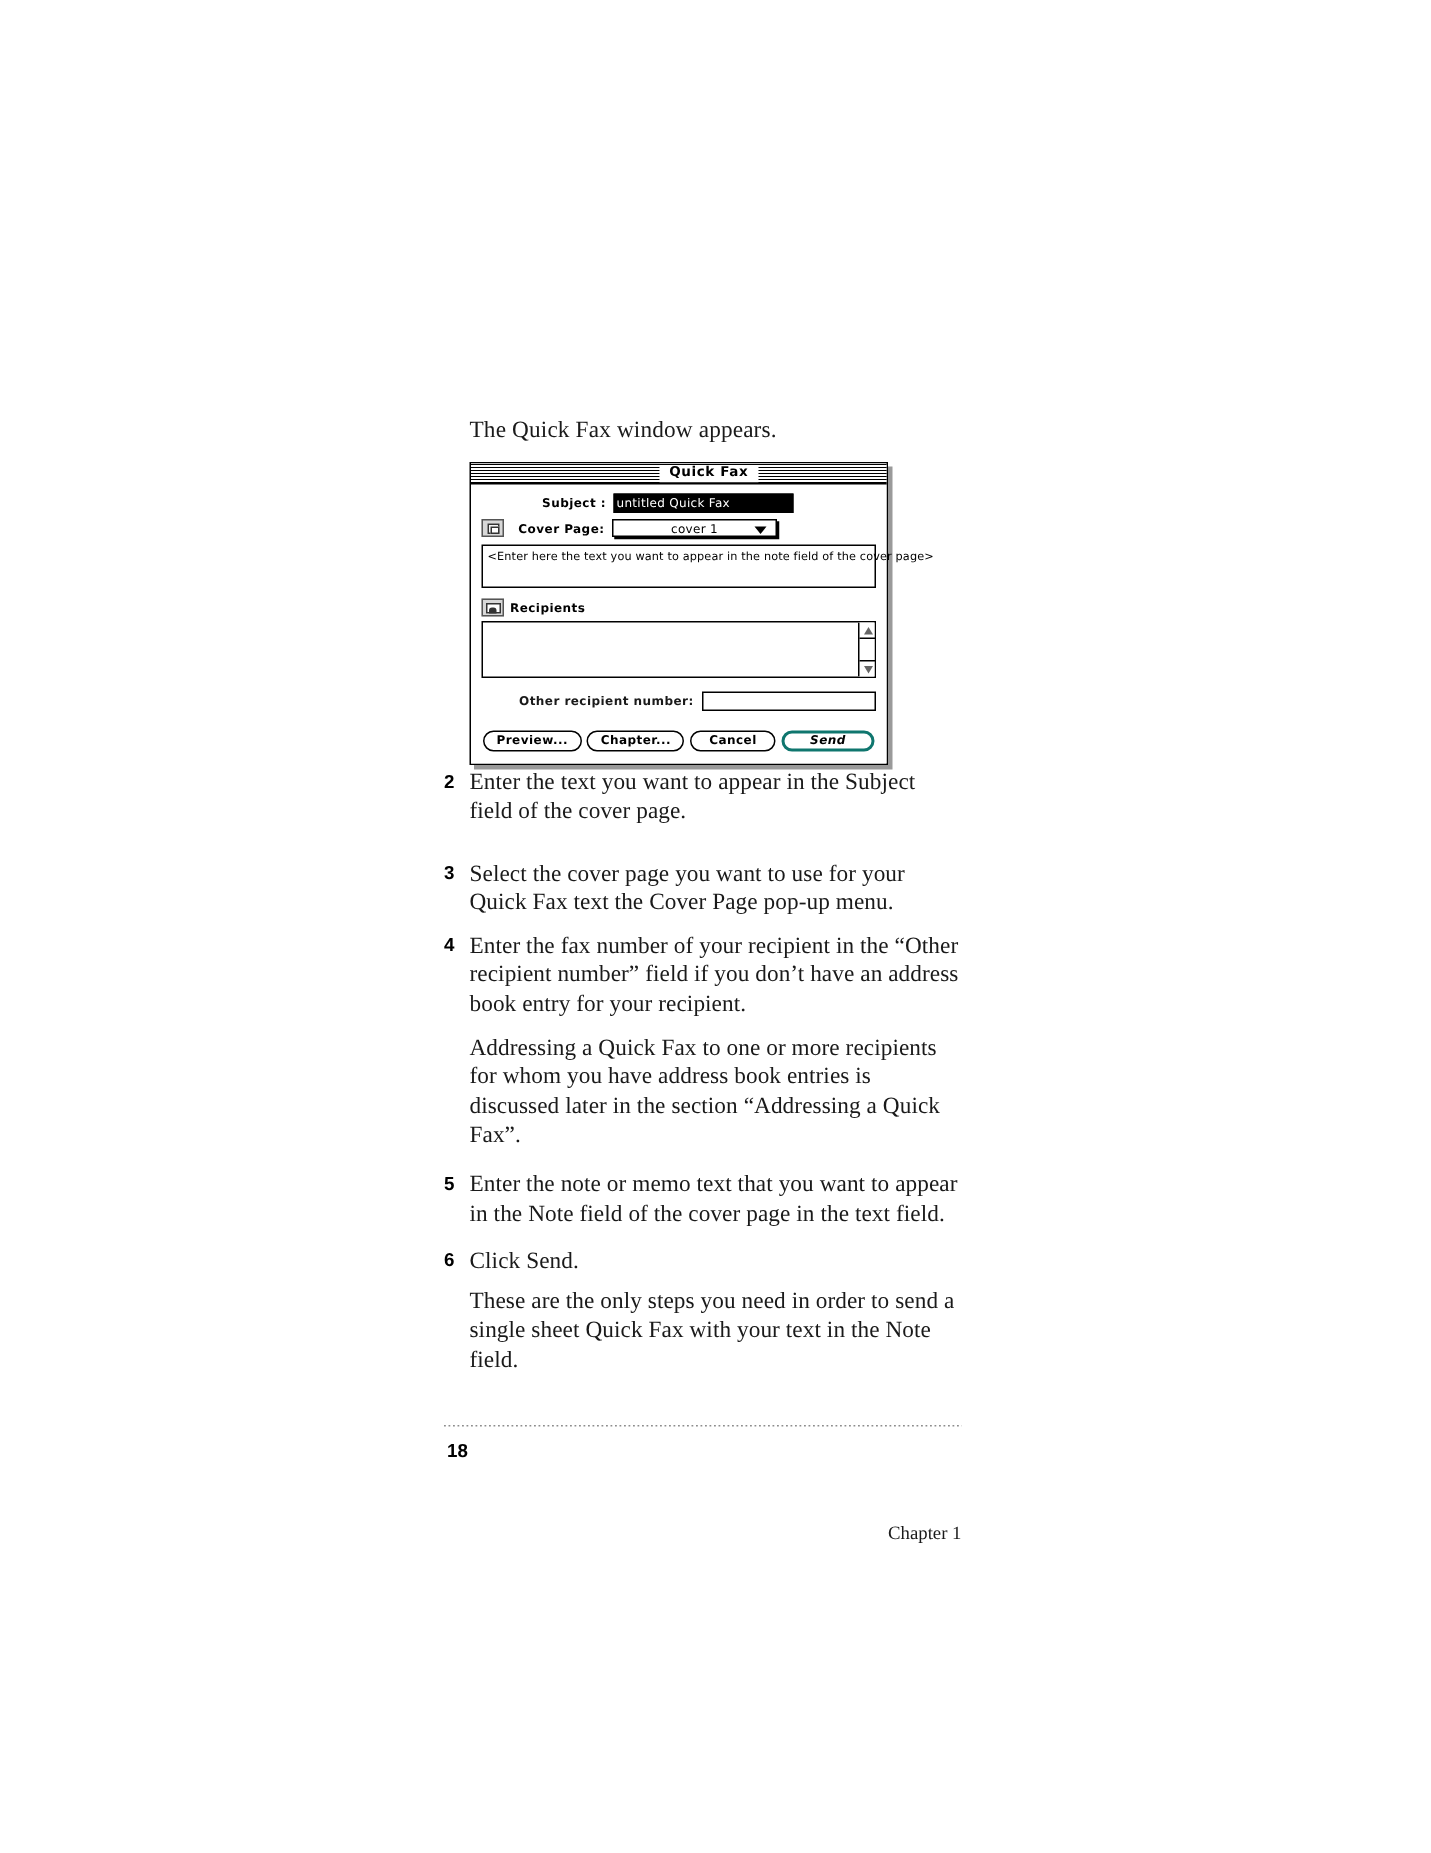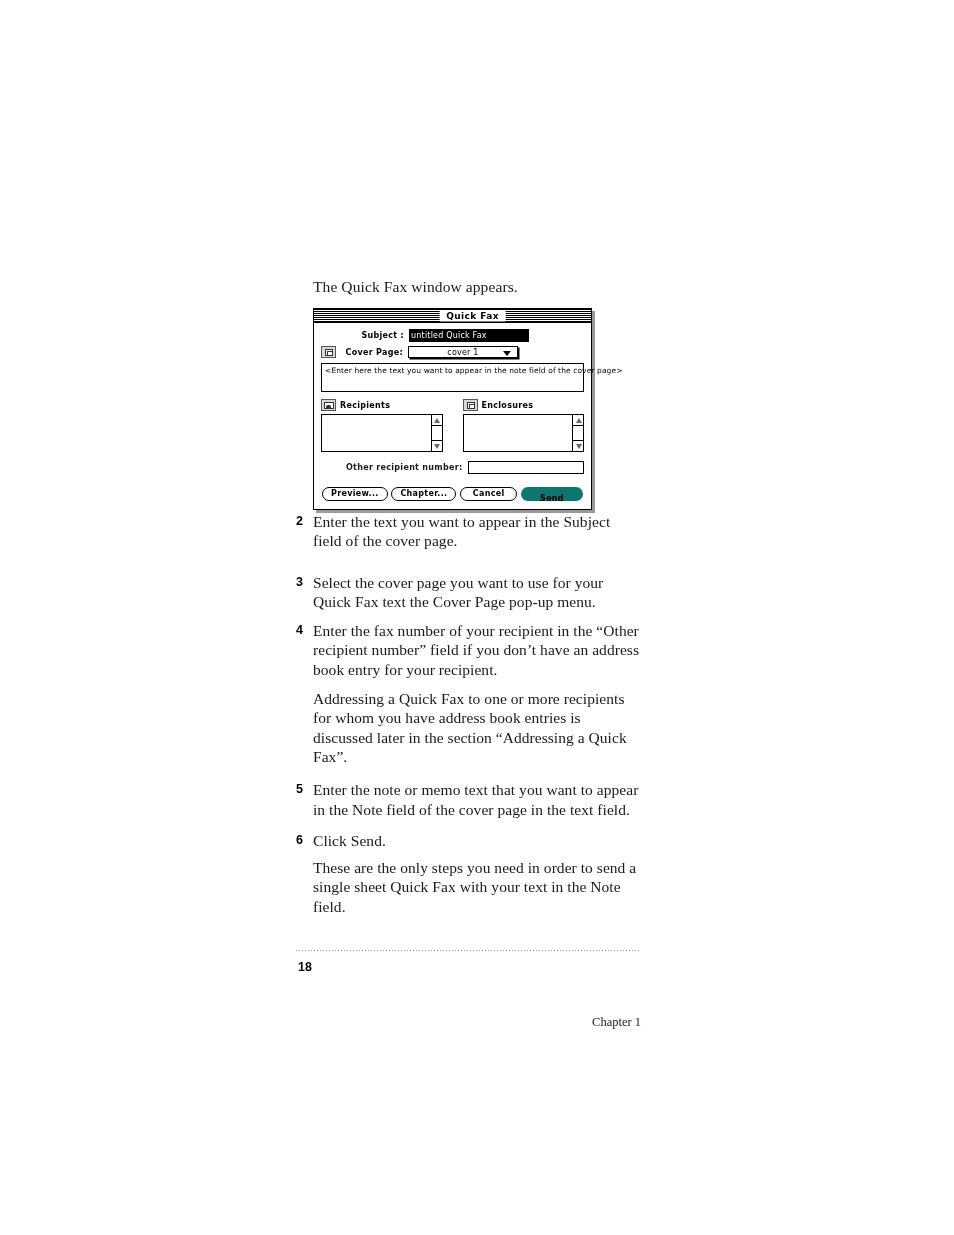--- a/index.html
+++ b/index.html
@@ -308,24 +308,25 @@
     letter-spacing: 0.3px;
     line-height: 12px;
     text-align: center;
     color: #000;
     box-sizing: border-box;
     padding: 0 8px;
     min-width: 57px;
     font-family: "DejaVu Sans", sans-serif;
   }
   .btn.default {
-    border: 7px solid #0f766e;
+    border: 2px solid #0f766e;
     border-radius: 8px;
     min-width: 62px;
     line-height: 10px;
+    font-style: italic;
   }
 
   
   .steps {
     position: absolute;
     left: 296px;
     top: 512px;
     width: 345px;
   }
   .step {
@@ -434,36 +435,20 @@
                 <div class="sb-arrow up">
                     <i></i>
                   </div>
                 <div class="sb-arrow down">
                     <i></i>
                   </div>
               </div>
             </div>
           </div>
 
-          <div class="list-col">
-            <div class="list-head">
-              <span class="mini-icon doc"></span>
-              <span class="list-head-label">Enclosures</span>
-            </div>
-            <div class="listbox">
-              <div class="scrollbar">
-                <div class="sb-arrow up">
-                    <i></i>
-                  </div>
-                <div class="sb-arrow down">
-                    <i></i>
-                  </div>
-              </div>
-            </div>
-          </div>
 
         </div>
 
         <div class="other-row">
           <span class="other-label">Other recipient number:</span>
           <span class="other-input"></span>
         </div>
 
         <div class="buttons">
           <span class="btn">Preview...</span>

